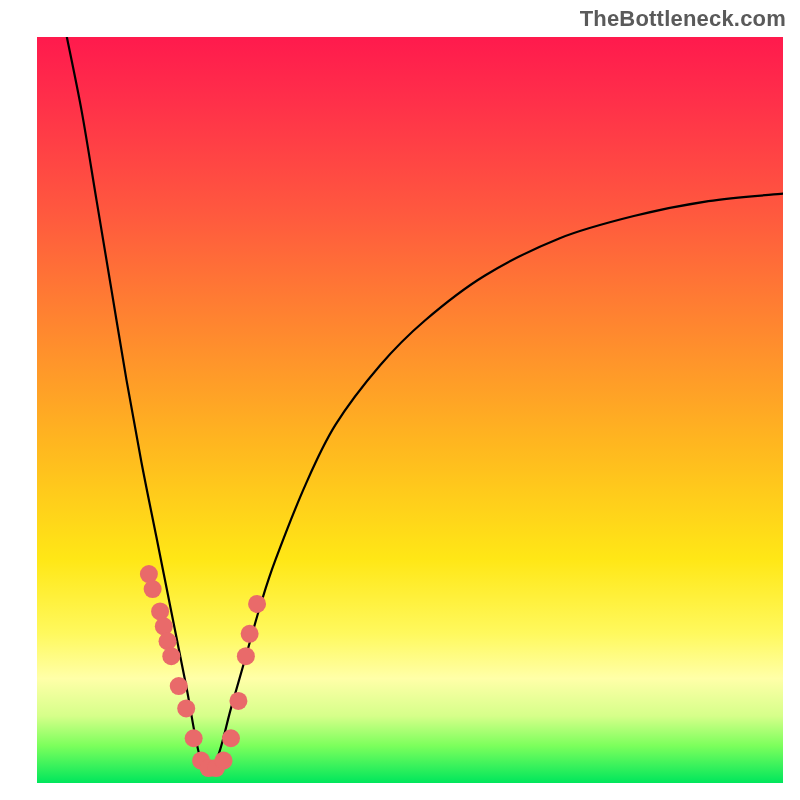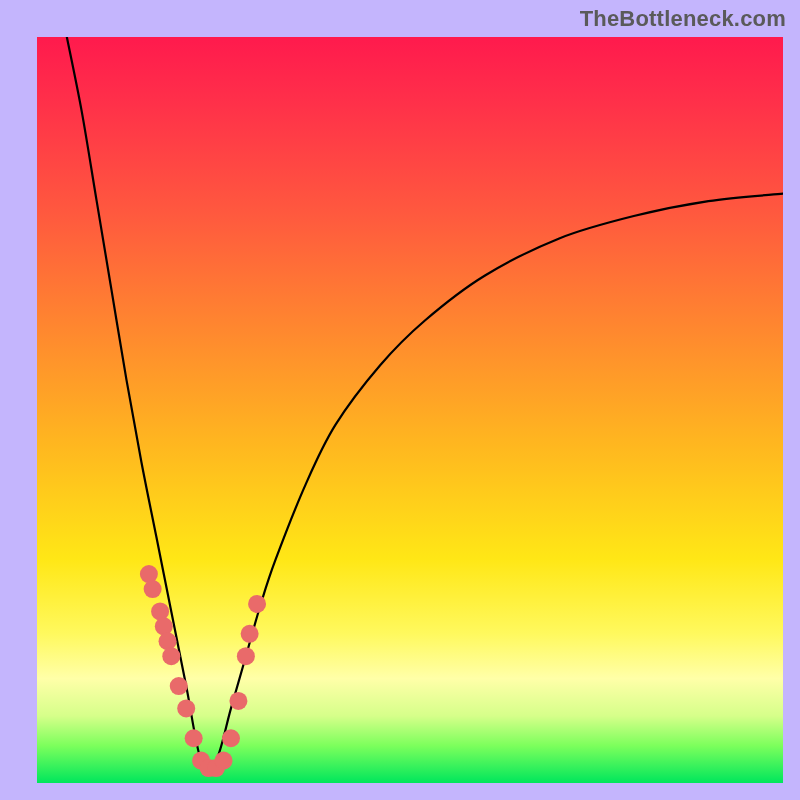--- a/index.html
+++ b/index.html
@@ -10,21 +10,21 @@
     background: #000;
     overflow: hidden;
     font-family: Arial, Helvetica, sans-serif;
   }
   .frame {
     position: absolute;
     top: 0;
     left: 0;
     width: 800px;
     height: 800px;
-    background: #c4b5fd;
+    background: #ffffff;
   }
   .plot-area {
     position: absolute;
     top: 37px;
     left: 37px;
     width: 746px;
     height: 746px;
     
     background: linear-gradient(to bottom,
       #ff1a4d 0%,

